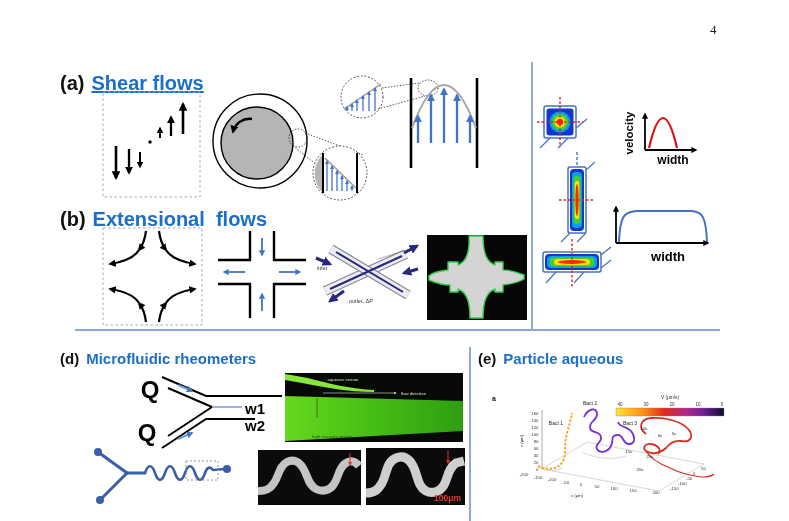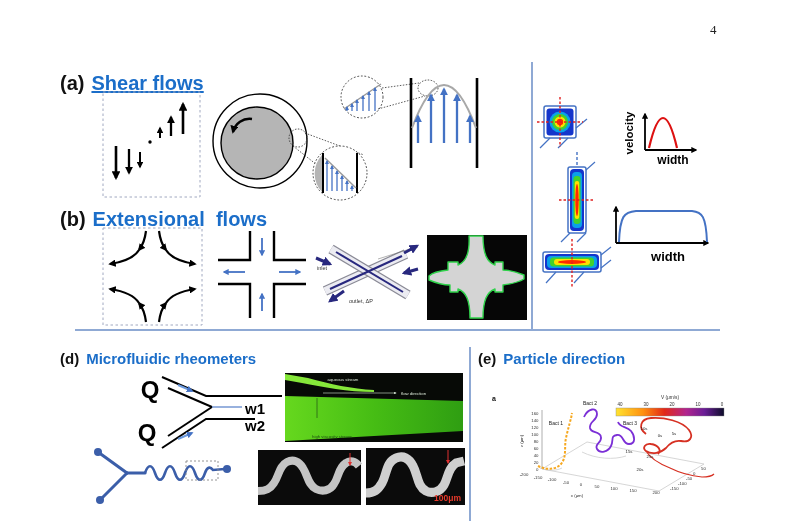--- a/index.html
+++ b/index.html
@@ -26,21 +26,21 @@
   <div class="heading h20" style="left:60px;top:72px">
     <span class="tag">(a)</span><span class="title u">Shear flows</span>
   </div>
   <div class="heading h20" style="left:60px;top:208px">
     <span class="tag">(b)</span><span class="title">Extensional  flows</span>
   </div>
   <div class="heading h19" style="left:60px;top:350px">
     <span class="tag">(d)</span><span class="title">Microfluidic rheometers</span>
   </div>
   <div class="heading h19" style="left:478px;top:350px">
-    <span class="tag">(e)</span><span class="title">Particle direction</span>
+    <span class="tag">(e)</span><span class="title">Particle aqueous</span>
   </div>
 
   <div class="divider" style="left:531px;top:62px;width:2px;height:267px"></div>
   <div class="divider" style="left:75px;top:329px;width:645px;height:2px"></div>
   <div class="divider" style="left:469px;top:347px;width:2px;height:174px"></div>
 
   <svg style="left:95px;top:72px" width="440" height="133" viewBox="95 72 440 133">
     <defs>
       <marker id="ab" markerWidth="3.4" markerHeight="3.4" refX="2.6" refY="1.7" orient="auto-start-reverse" viewBox="0 0 3.4 3.4">
           <path d="M0,0L3.4,1.7L0,3.4Z" fill="#000"></path>

